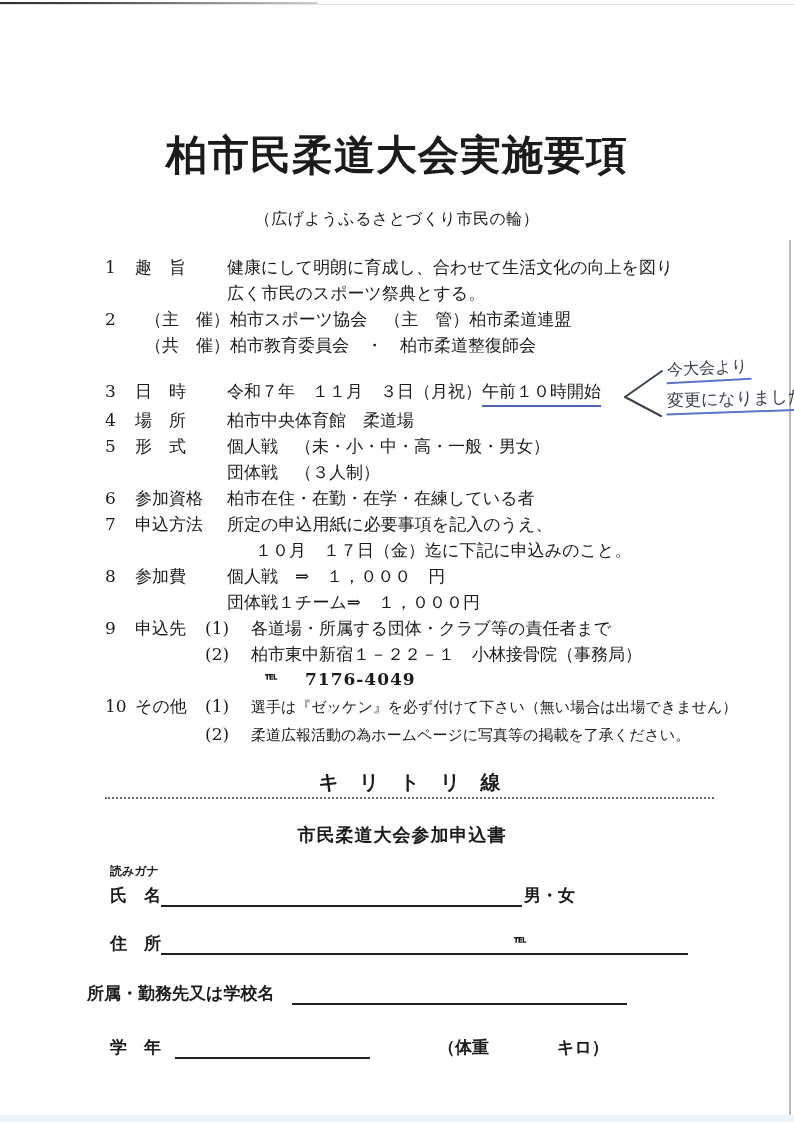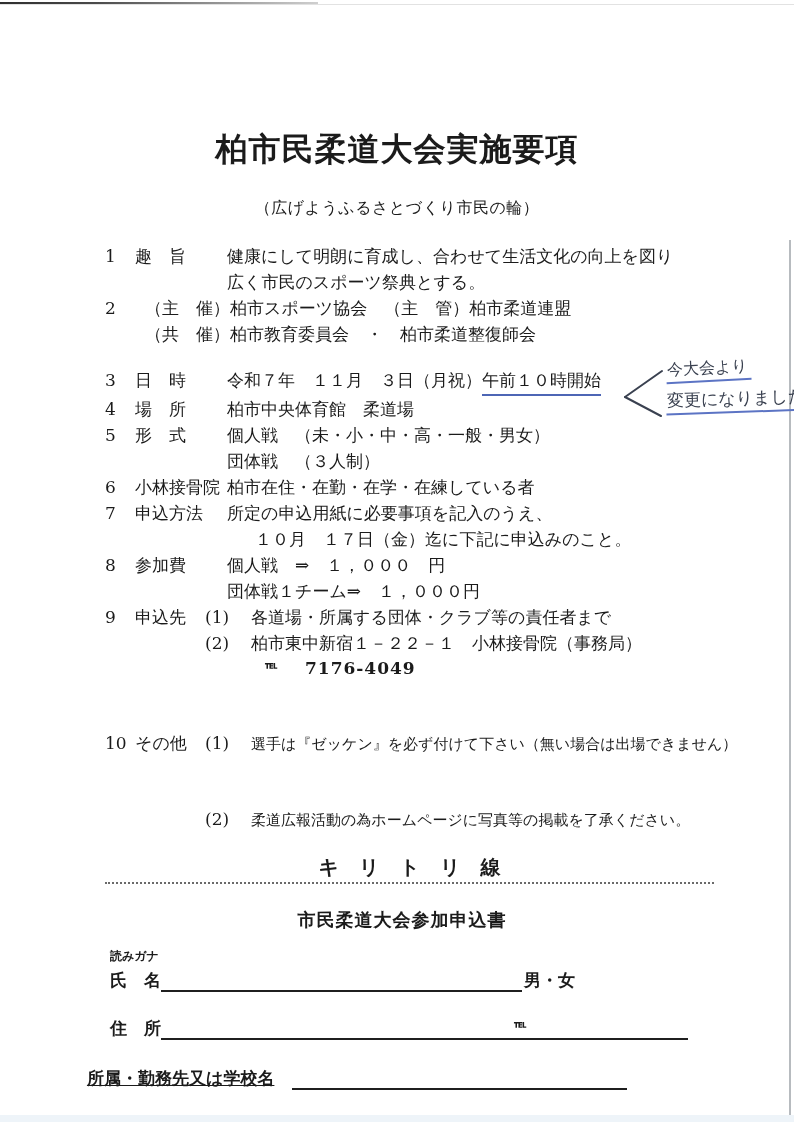--- a/index.html
+++ b/index.html
@@ -14,39 +14,39 @@
   
   .artifact-top{position:absolute;top:2px;left:0;width:318px;height:3px;
     background:linear-gradient(90deg,#2e2e2e 0%,#4a4a4a 30%,#8e8e8e 65%,#cfcfcf 100%);}
   .artifact-top2{position:absolute;top:4px;left:0;width:100%;height:1px;background:#e2e2e2;}
   .artifact-right{position:absolute;top:240px;bottom:0;right:3px;width:2px;background:#b7bbbf;}
   .artifact-bottom{position:absolute;bottom:0;left:0;width:100%;height:7px;background:#eef4f9;}
 
   .title{
     margin:128px 0 0 0;
     text-align:center;
-    font-size:32px;font-weight:600;letter-spacing:1px;
+    font-size:41px;font-weight:600;letter-spacing:1px;
   }
   .subtitle{
     margin-top:26px;text-align:center;font-size:16px;letter-spacing:0.5px;
   }
 
   .list{margin:24px 40px 0 105px;font-size:17px;line-height:26px;}
   .row{display:flex;align-items:baseline;}
   .num{flex:0 0 30px;}
   .lbl{flex:0 0 92px;}
   .lbl9{flex:0 0 70px;}
   .subnum{flex:0 0 46px;}
   .txt{white-space:pre;}
   .ind2{padding-left:10px;}
   .ind7{padding-left:28px;}
   .gap20{height:20px;}
   .underline-blue{border-bottom:2px solid #4d66b5;padding-bottom:1px;}
   .sub-small{font-size:15px;}
-  .row10{line-height:27px;margin-top:48px;}
+  .row10{line-height:27px;}
   .tel-row{margin-left:160px;line-height:25px;}
   .telsym{flex:0 0 40px;font-weight:bold;font-size:15px;}
   .telnum{font-family:"DejaVu Serif","Liberation Serif",serif;font-weight:bold;letter-spacing:1px;}
 
   
   .annotation{
     position:absolute;left:620px;top:354px;width:172px;
     font-family:"DejaVu Sans","Liberation Sans",sans-serif;
     color:#3a4150;font-size:16px;
   }
@@ -79,21 +79,21 @@
     margin-top:16px;font-family:"DejaVu Sans","Liberation Sans",sans-serif;
     font-weight:bold;font-size:12px;
   }
   .frow{display:flex;align-items:center;height:26px;}
   .fline{display:inline-block;border-bottom:2px solid #1f1f1f;height:22px;position:relative;}
   .name-row{margin-top:2px;}
   .name-line{width:361px;}
   .addr-row{margin-top:22px;}
   .addr-line{width:527px;}
   .tel-sym{position:absolute;left:67%;bottom:1px;font-family:"DejaVu Serif","Liberation Serif",serif;font-weight:bold;font-size:15px;}
-  .affil-row{margin-top:24px;margin-left:-23px;text-decoration:underline;}
+  .affil-row{margin-top:24px;margin-left:-23px;}
   .affil-line{width:335px;margin-left:18px;}
   .grade-row{margin-top:28px;}
   .grade-line{width:195px;margin-left:14px;}
   .weight{margin-left:68px;}
   .gender{margin-left:2px;}
 </style>
 </head>
 <body>
 
 <div class="page">
@@ -148,21 +148,21 @@
       <span class="txt">個人戦　（未・小・中・高・一般・男女）</span>
     </div>
     <div class="row">
       <span class="num"></span>
       <span class="lbl"></span>
       <span class="txt">団体戦　（３人制）</span>
     </div>
 
     <div class="row">
       <span class="num">6</span>
-      <span class="lbl">小林接骨院</span>
+      <span class="lbl">参加資格</span>
       <span class="txt">柏市在住・在勤・在学・在練している者</span>
     </div>
 
     <div class="row">
       <span class="num">7</span>
       <span class="lbl">申込方法</span>
       <span class="txt">所定の申込用紙に必要事項を記入のうえ、</span>
     </div>
     <div class="row">
       <span class="num"></span>

